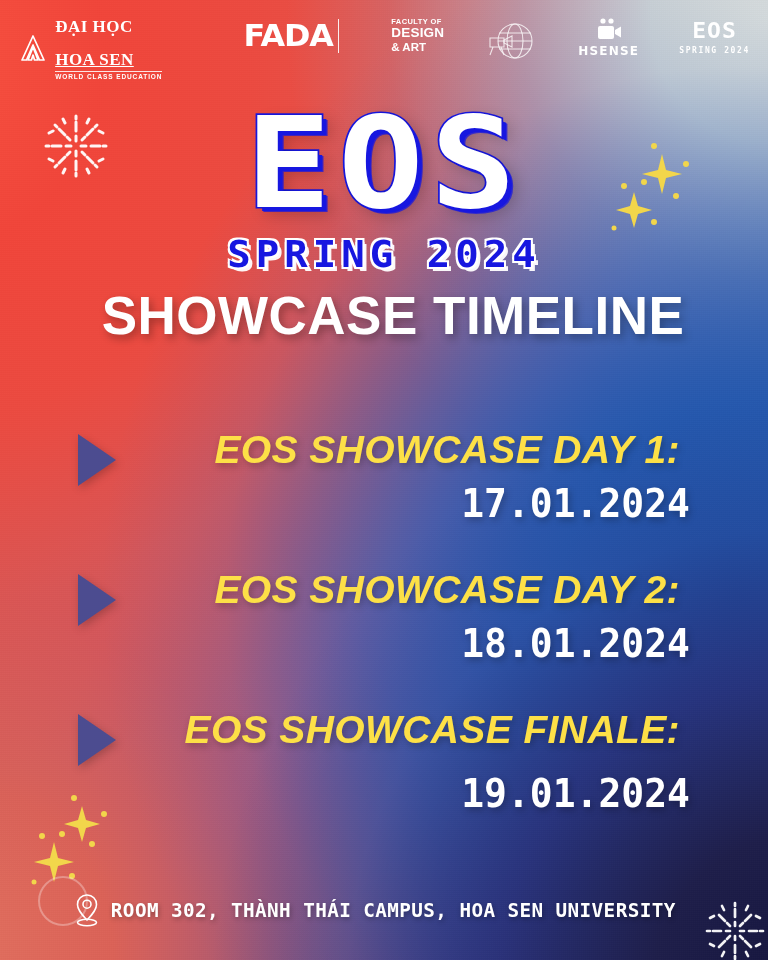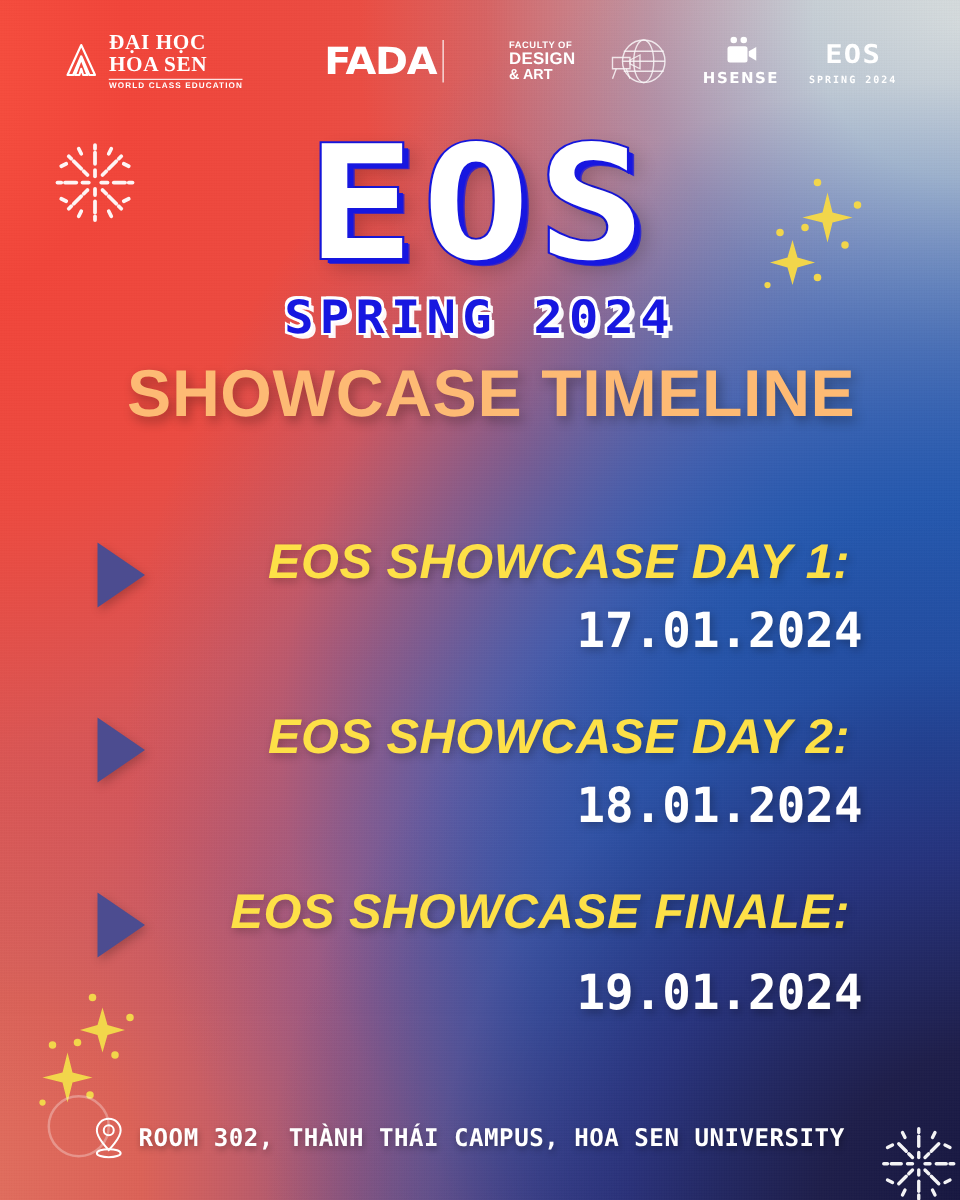--- a/index.html
+++ b/index.html
@@ -37,37 +37,37 @@
       repeating-linear-gradient(90deg, rgba(255,255,255,0.04) 0px, rgba(255,255,255,0.04) 1px, rgba(0,0,0,0.04) 1px, rgba(0,0,0,0.04) 2px);
     pointer-events: none;
   }
 
   
   .logo-bar {
     position: absolute;
     top: 18px; left: 0; right: 0;
     height: 62px;
     display: flex;
-    align-items: center;
+    align-items: flex-start;
     justify-content: center;
-    gap: 24px;
+    gap: 40px;
   }
   .logo { display: flex; align-items: center; }
 
   .logo-hsu { gap: 7px; }
   .hsu-mark { width: 30px; height: 32px; }
   .hsu-text { display: flex; flex-direction: column; line-height: 1; }
   .hsu-l1, .hsu-l2 {
     font-family: "Liberation Serif", serif;
     font-weight: 700;
     font-size: 17px;
     color: #ffffff;
     letter-spacing: 0.5px;
   }
-  .hsu-l2 { margin-top: 1px; }
+  .hsu-l2 { margin-top: 16px; text-decoration: underline; }
   .hsu-rule { height: 1px; background: rgba(255,255,255,0.85); margin: 3px 0 2px; }
   .hsu-sub {
     font-size: 6.5px;
     font-weight: 700;
     letter-spacing: 0.9px;
     color: #ffffff;
   }
 
   .logo-fada { gap: 7px; padding-left: 44px; }
   .fada-word {
@@ -151,21 +151,21 @@
        4px  4px 0 rgba(255,255,255,0.95);
   }
 
   
   .section-title {
     position: absolute;
     top: 285px; left: 18px; right: 0;
     text-align: center;
     font-size: 53px;
     font-weight: 800;
-    color: #fdba74;
+    color: #ffffff;
     letter-spacing: 0.5px;
     text-shadow: 3px 4px 9px rgba(0,0,0,0.30);
     font-family: "Liberation Sans", sans-serif;
   }
 
   
   .timeline {
     position: absolute;
     top: 420px; left: 0; right: 0;
   }

